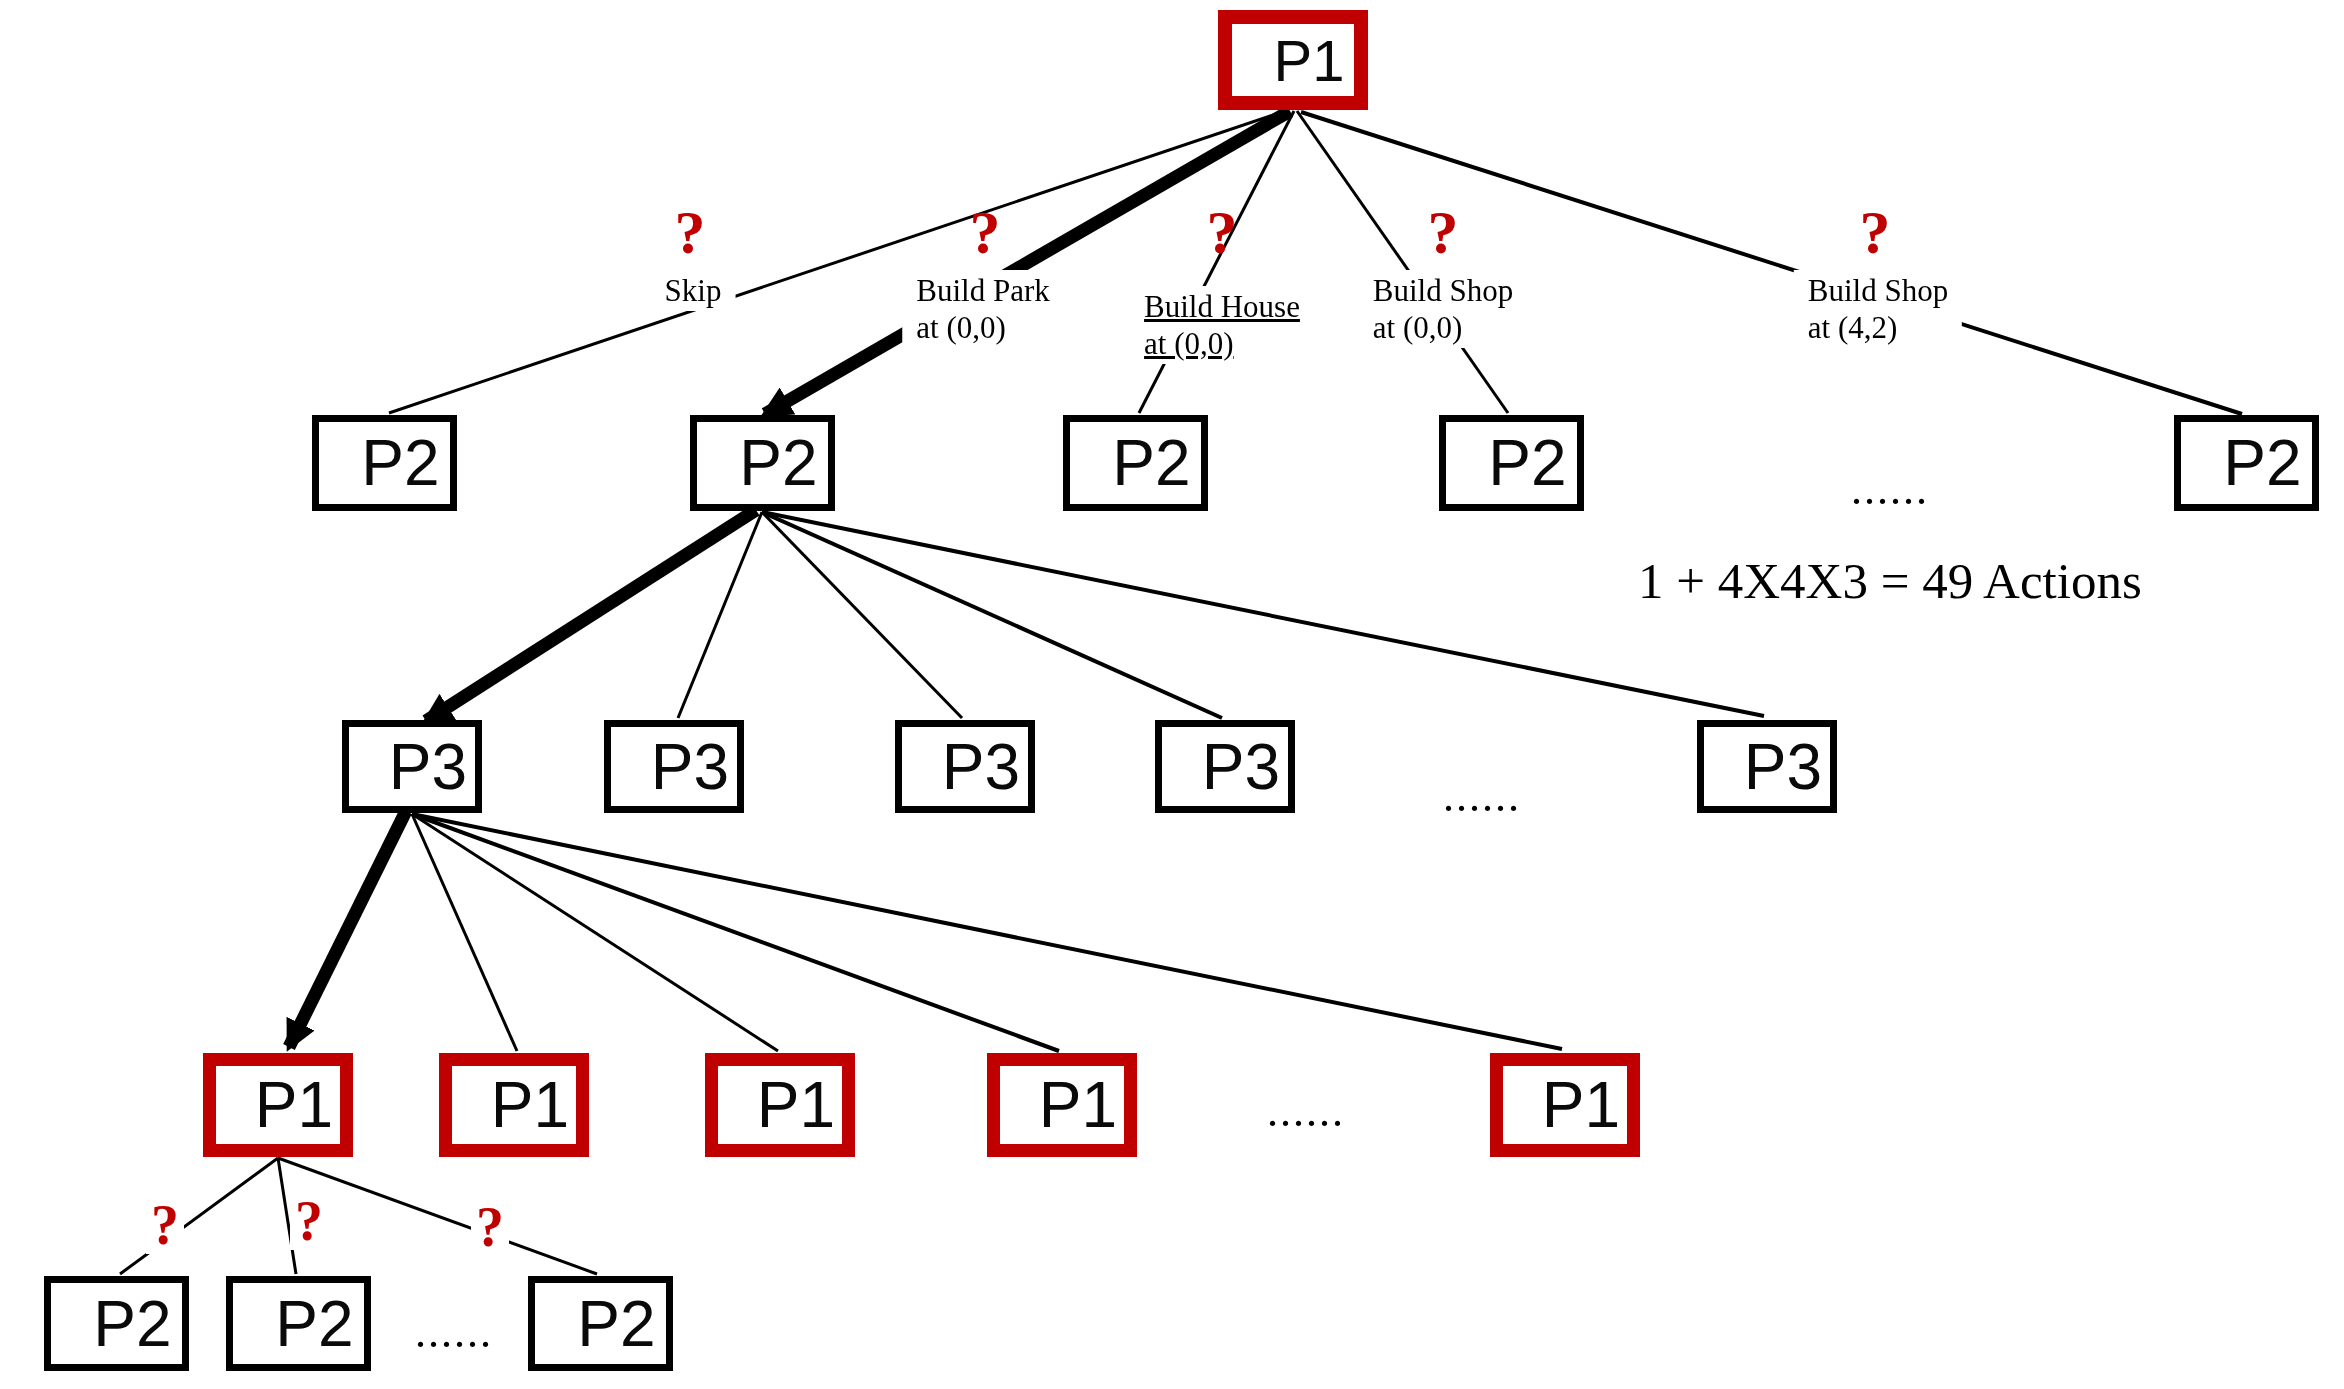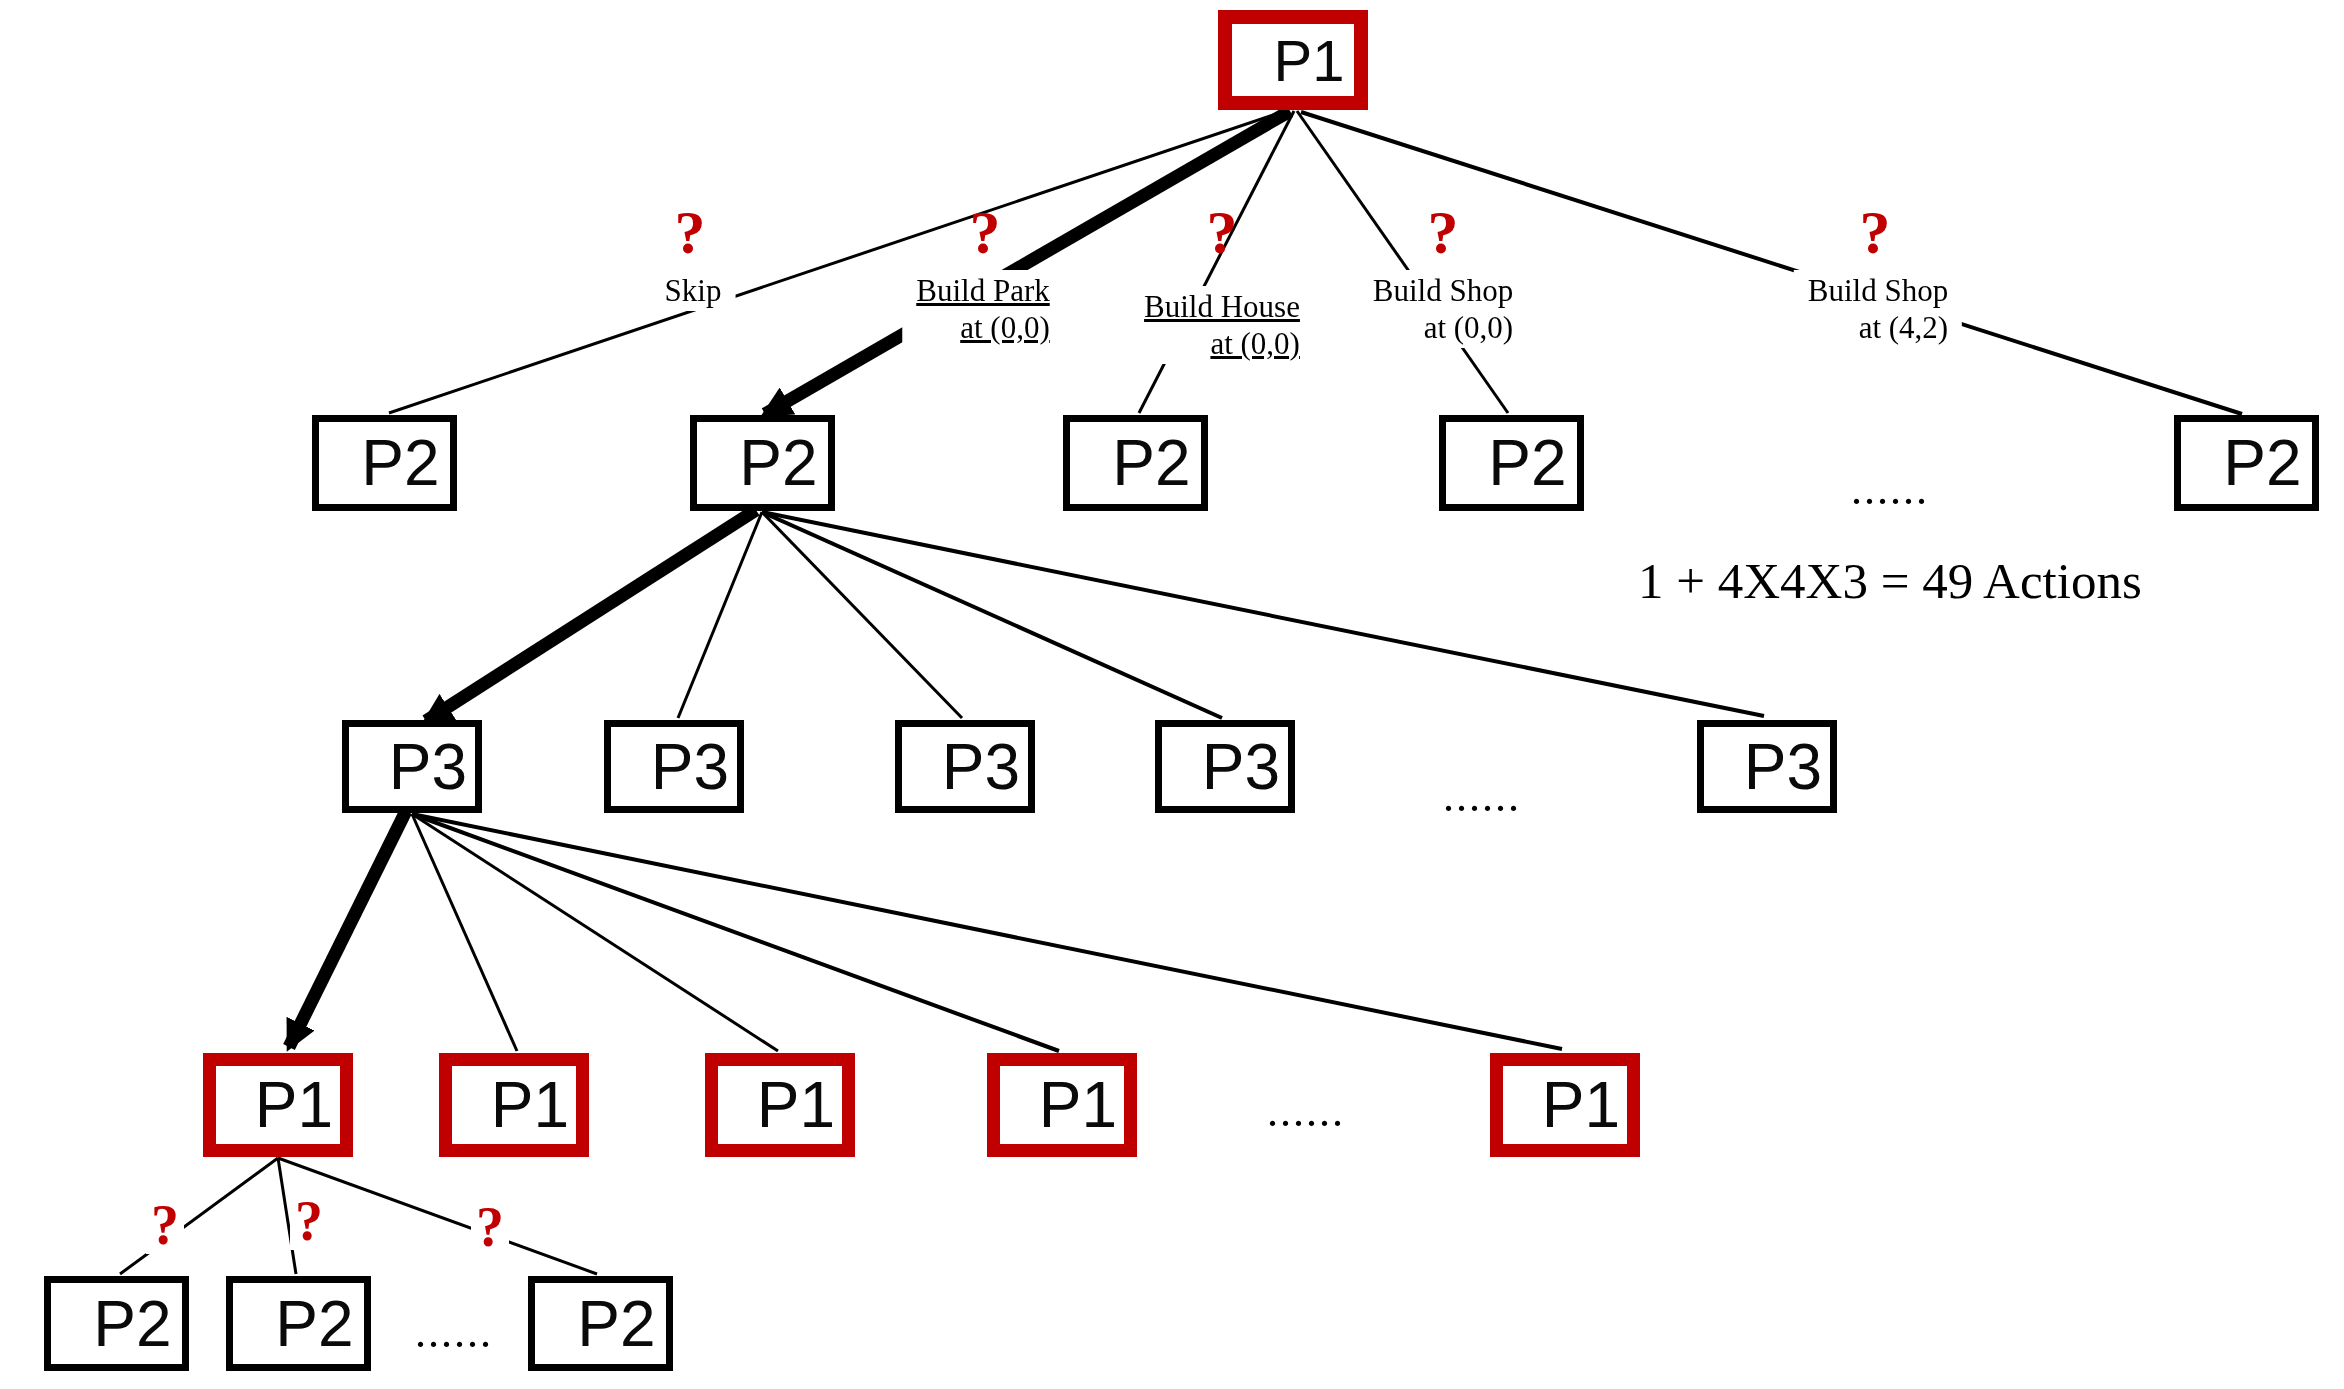--- a/index.html
+++ b/index.html
@@ -6,21 +6,21 @@
   .canvas{position:relative;width:2344px;height:1389px;background:#ffffff;overflow:hidden;
           font-family:"Liberation Serif",serif;color:#000;}
   svg.edges{position:absolute;left:0;top:0;}
   .node{position:absolute;display:flex;align-items:center;justify-content:center;
         background:#ffffff;border:7px solid #000;box-sizing:border-box;
         font-family:"Liberation Sans",sans-serif;font-size:64px;color:#0a0a0a;padding-left:32px;}
   .node.red{border-width:13px;border-color:#C00000;}
   .node.root{border-width:14px;border-color:#C00000;font-size:58px;}
   .qmark{position:absolute;transform:translateX(-50%);color:#C00000;font-weight:bold;
          font-size:62px;line-height:64px;font-family:"Liberation Serif",serif;}
-  .alabel{position:absolute;transform:translateX(-50%);text-align:right;
+  .alabel{position:absolute;transform:translateX(-50%);text-align:left;
           font-size:31px;line-height:37px;background:#ffffff;padding:2px 14px;
           white-space:nowrap;font-family:"Liberation Serif",serif;}
   .dots{position:absolute;transform:translate(-50%,-50%);font-size:44px;letter-spacing:2px;
         font-family:"Liberation Serif",serif;}
   .formula{position:absolute;font-size:51px;white-space:nowrap;font-family:"Liberation Serif",serif;margin-left:48px;}
   .bq{position:absolute;transform:translateX(-50%);color:#C00000;font-weight:bold;
       font-size:56px;line-height:58px;background:#ffffff;padding:0 5px;
       font-family:"Liberation Serif",serif;}
 </style>
 </head>
@@ -58,21 +58,21 @@
     <line x1="278" y1="1158" x2="597" y2="1274" stroke="#000" stroke-width="3"></line>
   </svg>
 
   <div class="qmark" style="left:690px;top:200px;">?</div>
   <div class="alabel" style="left:693px;top:270px;">
     <div>Skip</div>
     <div></div>
   </div>
 
   <div class="qmark" style="left:985px;top:200px;">?</div>
-  <div class="alabel" style="left:983px;top:270px;text-decoration:underline;">
+  <div class="alabel" style="left:983px;top:270px;">
     <div>Build Park</div>
     <div>at (0,0)</div>
   </div>
 
   <div class="qmark" style="left:1222px;top:200px;">?</div>
   <div class="alabel" style="left:1222px;top:286px;text-decoration:underline;">
     <div>Build House</div>
     <div>at (0,0)</div>
   </div>
 

